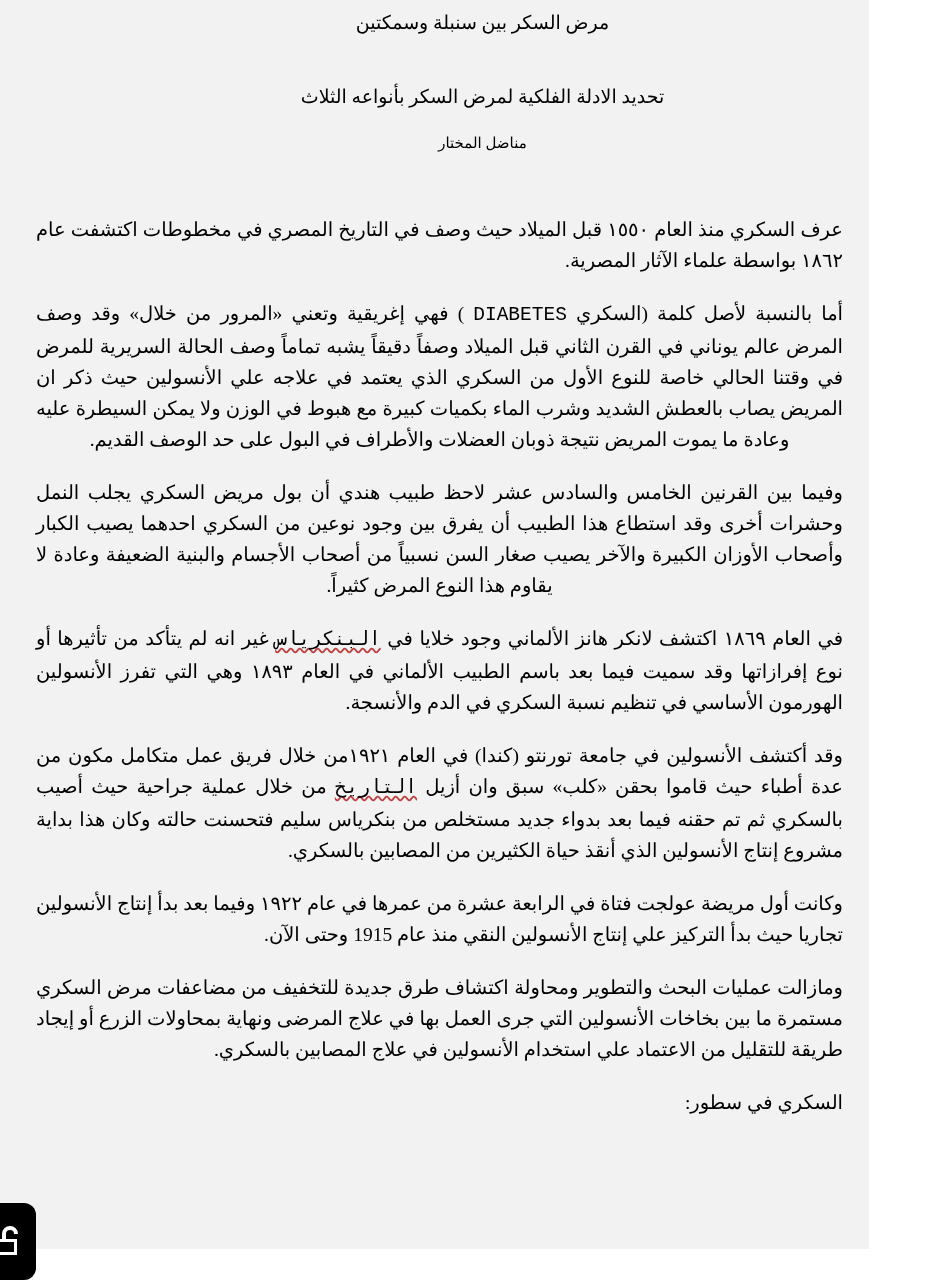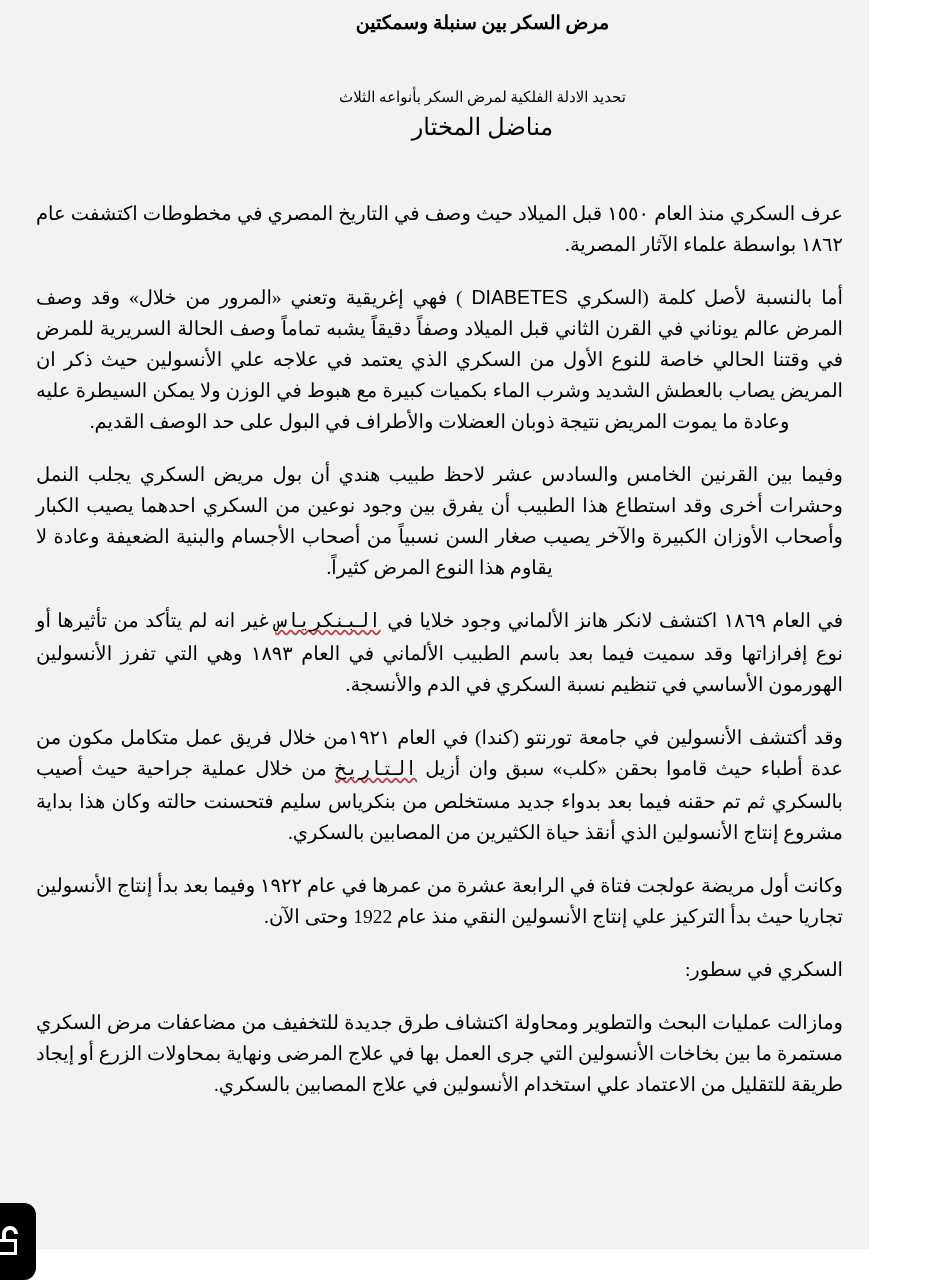--- a/index.html
+++ b/index.html
@@ -60,31 +60,31 @@
     padding-top: 8px;
     padding-right: 0;
     padding-left: 96px;
     text-align: center;
   }
   .doc-title {
     font-size: 19px;
     line-height: 30px;
     margin: 0 0 44px 0;
     text-align: center;
-    font-weight: bold;
+    font-weight: normal;
   }
   .doc-subtitle {
-    font-size: 15px;
+    font-size: 19px;
     line-height: 30px;
-    margin: 0;
+    margin: 16px;
     text-align: center;
     font-weight: normal;
   }
   .doc-author {
-    font-size: 24px;
+    font-size: 15px;
     line-height: 30px;
     margin: 0;
     text-align: center;
     font-weight: normal;
   }
 
   
   .para-area {
     margin-top: 56px;
     padding-right: 26px;
@@ -99,21 +99,21 @@
     text-align-last: center;
     direction: rtl;
     unicode-bidi: isolate;
   }
   p.para.last-right {
     text-align-last: right;
   }
   .latin {
     direction: ltr;
     unicode-bidi: embed;
-    font-family: Liberation Sans, sans-serif;
+    font-family: Liberation Mono, monospace;
   }
   .misspelled {
     text-decoration: underline wavy #c04040;
     text-decoration-skip-ink: none;
     text-underline-offset: 2px;
     font-family: Liberation Mono, monospace;
   }
 
   
   #lock-overlay {
@@ -150,26 +150,26 @@
       <p class="para last-right">عرف السكري منذ العام ١٥٥٠ قبل الميلاد حيث وصف في التاريخ المصري في مخطوطات اكتشفت عام ١٨٦٢ بواسطة علماء الآثار المصرية.</p>
 
       <p class="para">أما بالنسبة لأصل كلمة (السكري <span class="latin">DIABETES</span> ) فهي إغريقية وتعني «المرور من خلال» وقد وصف المرض عالم يوناني في القرن الثاني قبل الميلاد وصفاً دقيقاً يشبه تماماً وصف الحالة السريرية للمرض في وقتنا الحالي خاصة للنوع الأول من السكري الذي يعتمد في علاجه علي الأنسولين حيث ذكر ان المريض يصاب بالعطش الشديد وشرب الماء بكميات كبيرة مع هبوط في الوزن ولا يمكن السيطرة عليه وعادة ما يموت المريض نتيجة ذوبان العضلات والأطراف في البول على حد الوصف القديم.</p>
 
       <p class="para">وفيما بين القرنين الخامس والسادس عشر لاحظ طبيب هندي أن بول مريض السكري يجلب النمل وحشرات أخرى وقد استطاع هذا الطبيب أن يفرق بين وجود نوعين من السكري احدهما يصيب الكبار وأصحاب الأوزان الكبيرة والآخر يصيب صغار السن نسبياً من أصحاب الأجسام والبنية الضعيفة وعادة لا يقاوم هذا النوع المرض كثيراً.</p>
 
       <p class="para last-right">في العام ١٨٦٩ اكتشف لانكر هانز الألماني وجود خلايا في <span class="misspelled">البنكرياس</span> غير انه لم يتأكد من تأثيرها أو نوع إفرازاتها وقد سميت فيما بعد باسم الطبيب الألماني في العام ١٨٩٣ وهي التي تفرز الأنسولين الهورمون الأساسي في تنظيم نسبة السكري في الدم والأنسجة.</p>
 
       <p class="para last-right">وقد أكتشف الأنسولين في جامعة تورنتو (كندا) في العام ١٩٢١من خلال فريق عمل متكامل مكون من عدة أطباء حيث قاموا بحقن «كلب» سبق وان أزيل <span class="misspelled">التاريخ</span> من خلال عملية جراحية حيث أصيب بالسكري ثم تم حقنه فيما بعد بدواء جديد مستخلص من بنكرياس سليم فتحسنت حالته وكان هذا بداية مشروع إنتاج الأنسولين الذي أنقذ حياة الكثيرين من المصابين بالسكري.</p>
 
-      <p class="para last-right">وكانت أول مريضة عولجت فتاة في الرابعة عشرة من عمرها في عام ١٩٢٢ وفيما بعد بدأ إنتاج الأنسولين تجاريا حيث بدأ التركيز علي إنتاج الأنسولين النقي منذ عام 1922 وحتى الآن.</p>
+      <p class="para last-right">وكانت أول مريضة عولجت فتاة في الرابعة عشرة من عمرها في عام ١٩٢٢ وفيما بعد بدأ إنتاج الأنسولين تجاريا حيث بدأ التركيز علي إنتاج الأنسولين النقي منذ عام 1915 وحتى الآن.</p>
 
 
+      <p class="para last-right">ومازالت عمليات البحث والتطوير ومحاولة اكتشاف طرق جديدة للتخفيف من مضاعفات مرض السكري مستمرة ما بين بخاخات الأنسولين التي جرى العمل بها في علاج المرضى ونهاية بمحاولات الزرع أو إيجاد طريقة للتقليل من الاعتماد علي استخدام الأنسولين في علاج المصابين بالسكري.</p>
+
       <p class="para last-right">السكري في سطور:</p>
-
-      <p class="para last-right">ومازالت عمليات البحث والتطوير ومحاولة اكتشاف طرق جديدة للتخفيف من مضاعفات مرض السكري مستمرة ما بين بخاخات الأنسولين التي جرى العمل بها في علاج المرضى ونهاية بمحاولات الزرع أو إيجاد طريقة للتقليل من الاعتماد علي استخدام الأنسولين في علاج المصابين بالسكري.</p>
 
     </div>
   </div>
 </div>
 
 <div id="right-gutter"></div>
 <div id="bottom-gutter"></div>
 
 <div id="lock-overlay">
   <svg width="30" height="34" viewBox="0 0 30 34">

